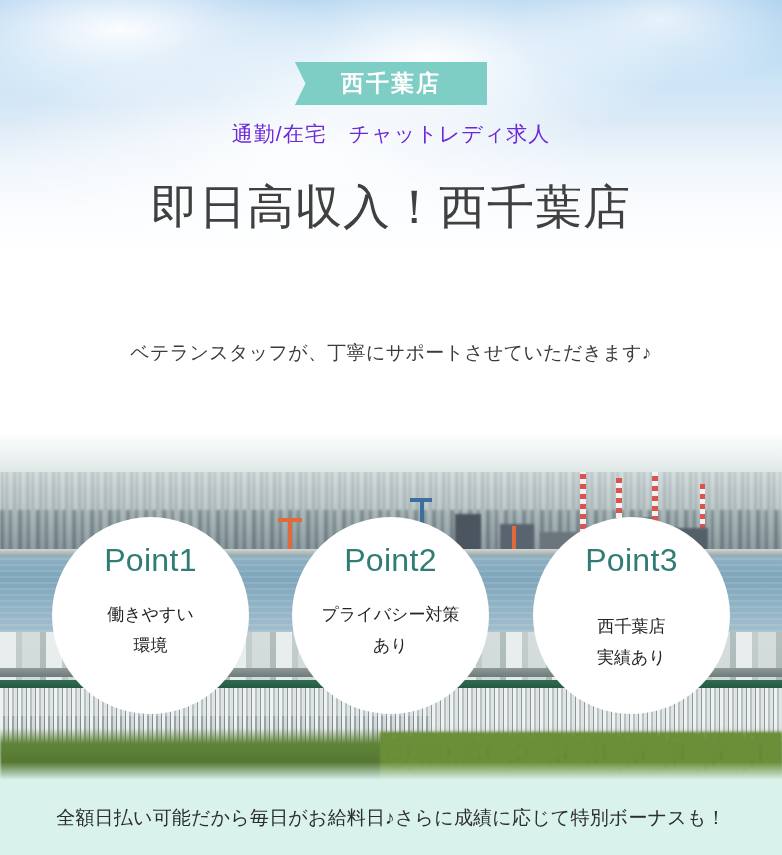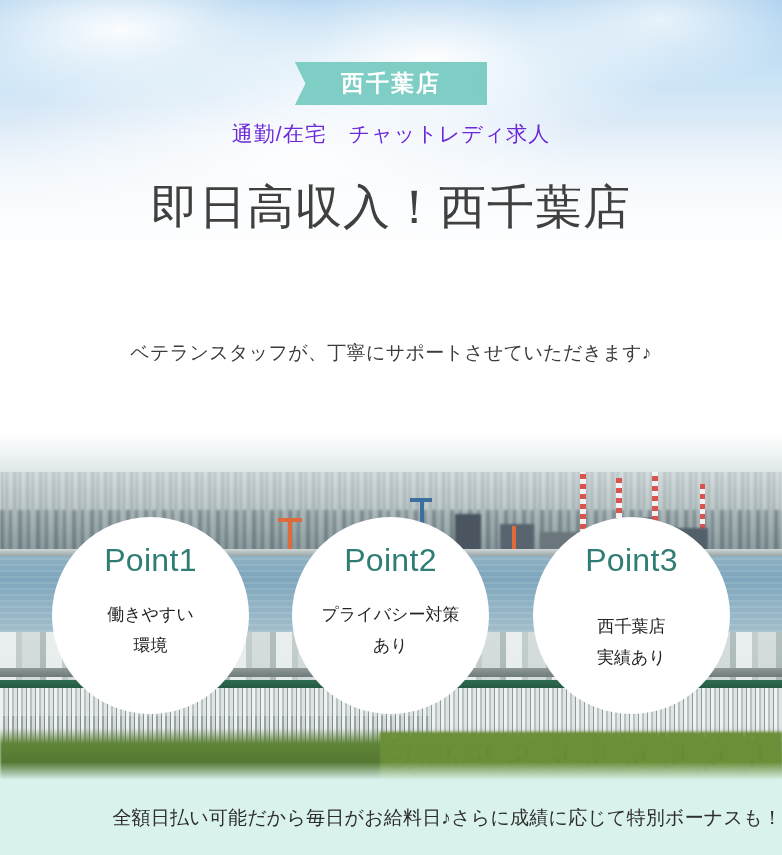--- a/index.html
+++ b/index.html
@@ -192,21 +192,21 @@
     font-size:32px; color:#2f7d74; font-weight:400; line-height:1.1; letter-spacing:.3px;
   }
   .circle .pbody {
     margin-top:22px; font-size:17px; color:#242424; line-height:1.8; text-align:center;
   }
 
   
   .bottom {
     position:absolute; left:0; top:780px; width:782px; height:75px; z-index:30;
     background:#d9f2ec;
-    display:flex; flex-direction:column; align-items:flex-end; justify-content:center;
+    display:flex; flex-direction:column; align-items:center; justify-content:center;
     text-align:center;
   }
   .bottom .bline { font-size:19px; color:#2d2d2d; line-height:1.65; letter-spacing:.2px; }
 </style>
 </head>
 <body>
 
 <div class="page">
 
   <div class="sky"></div>

